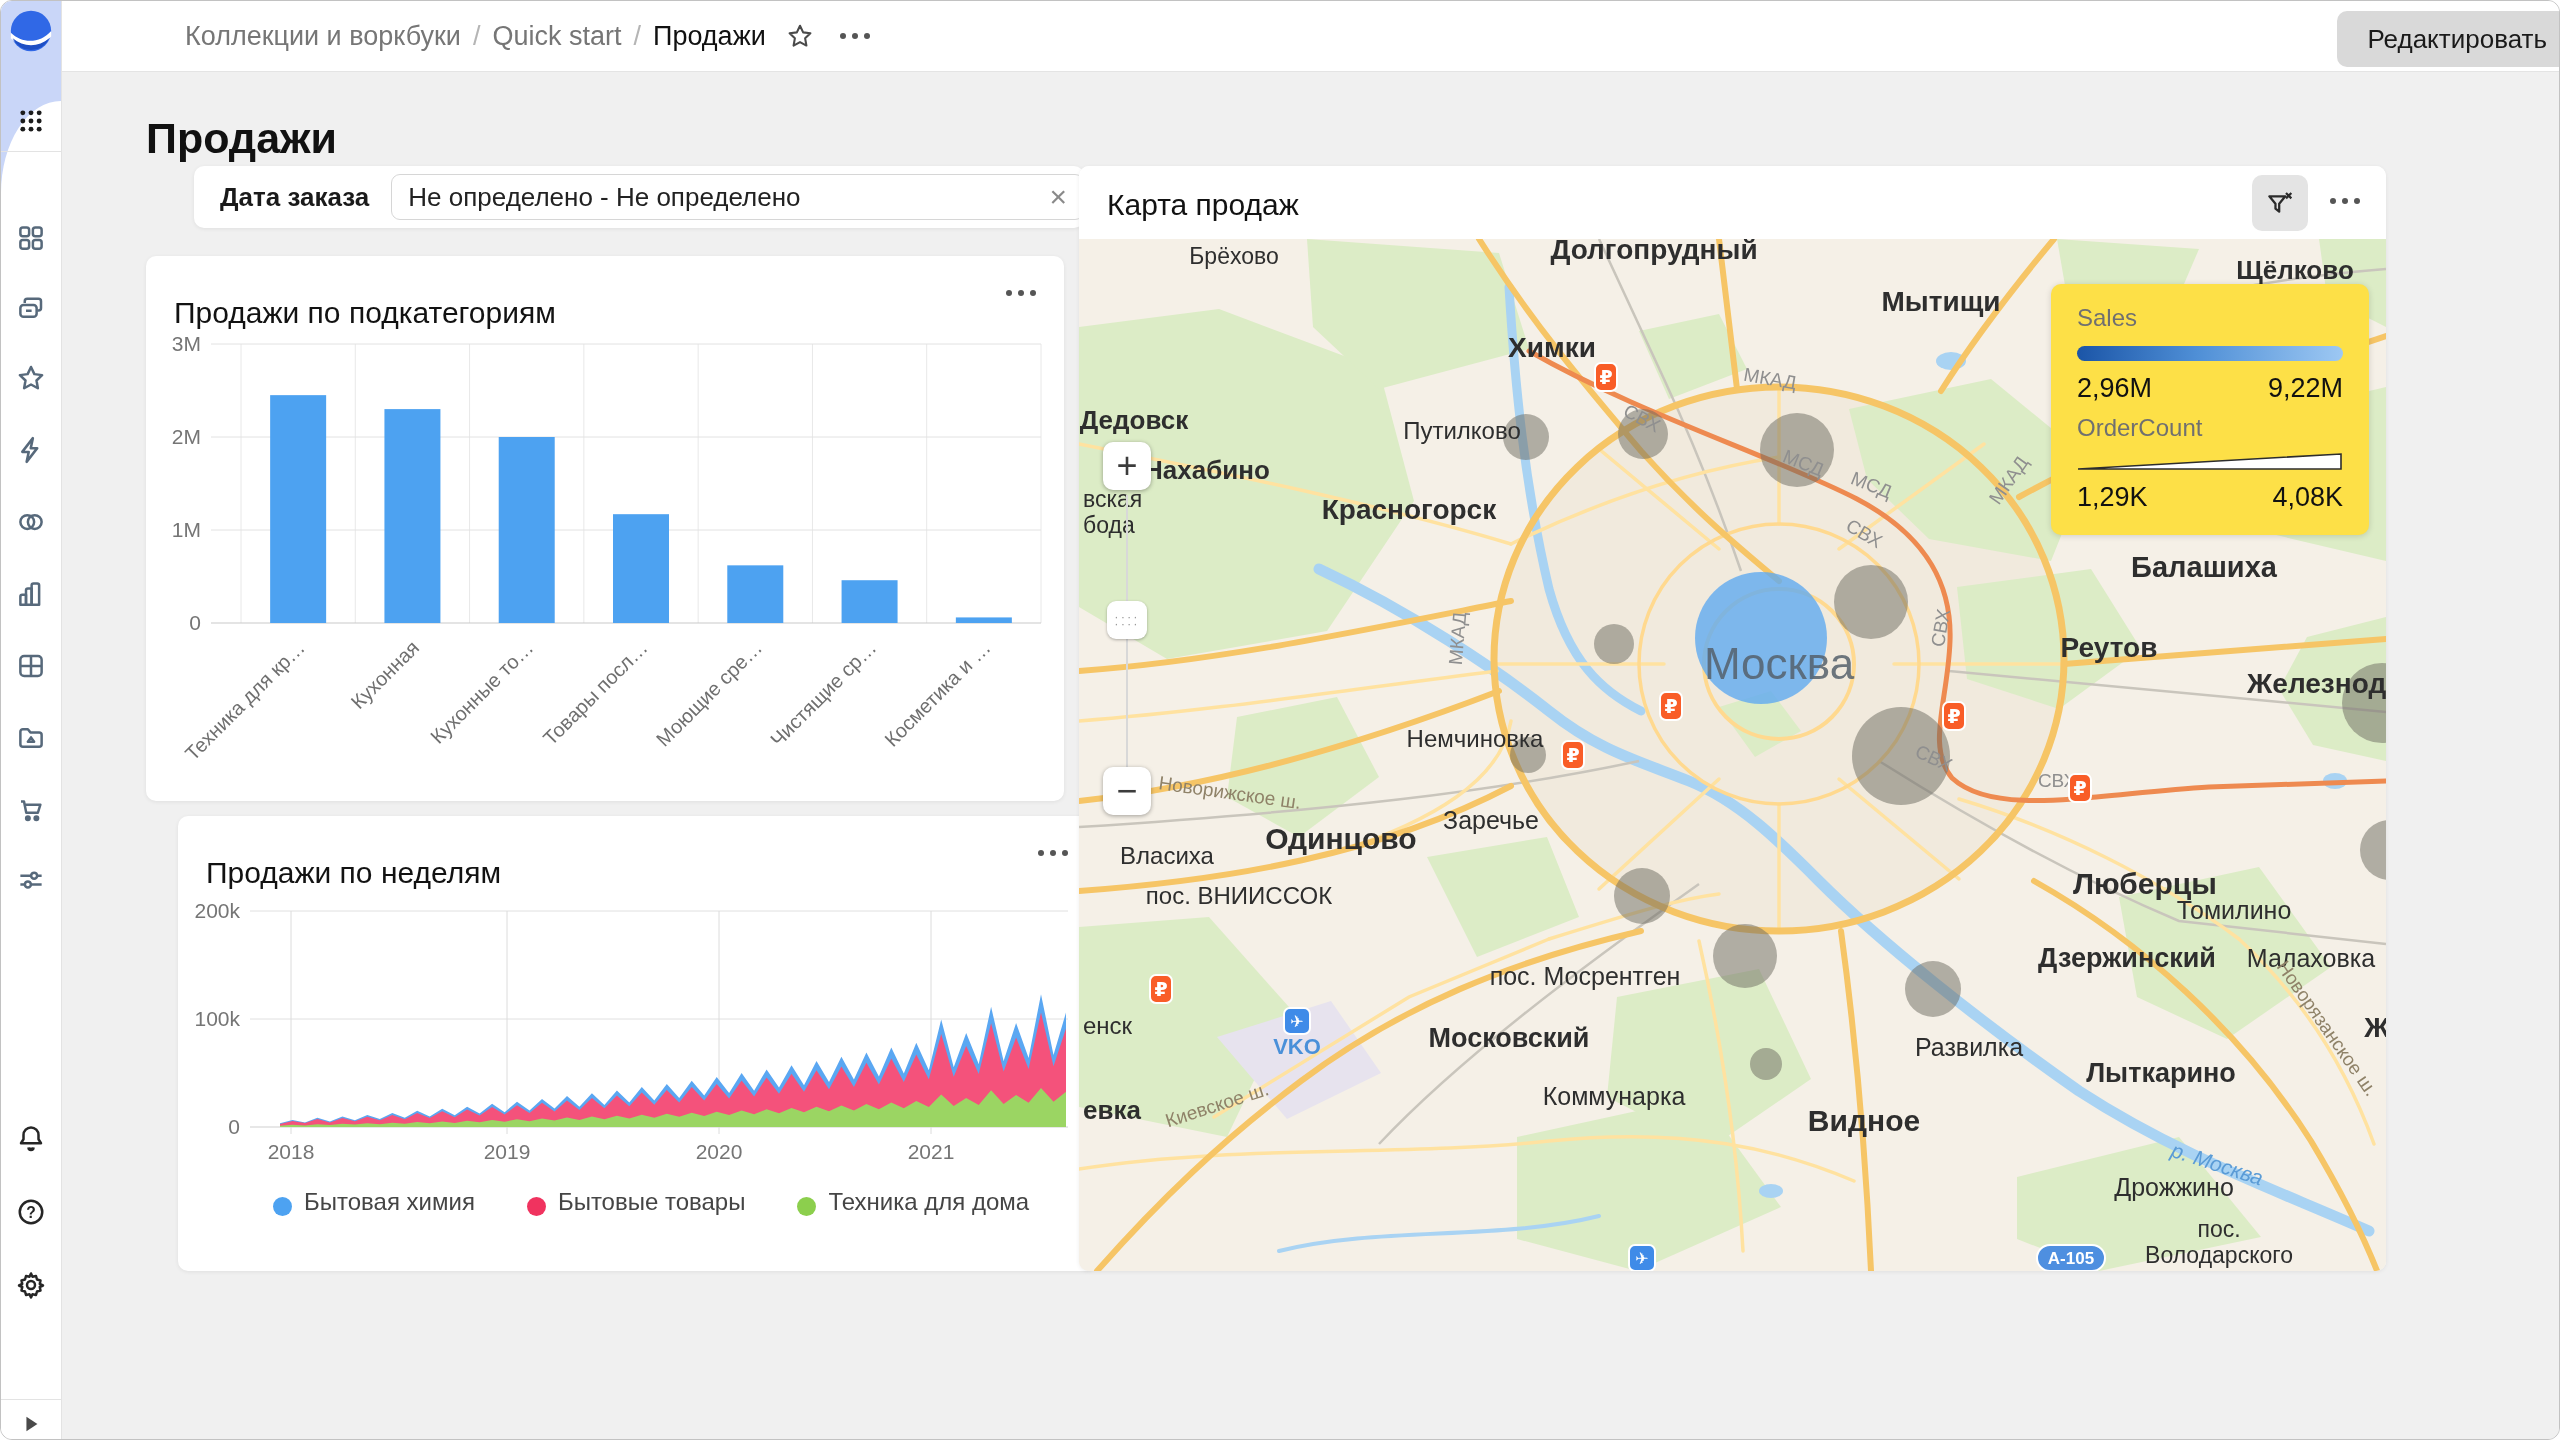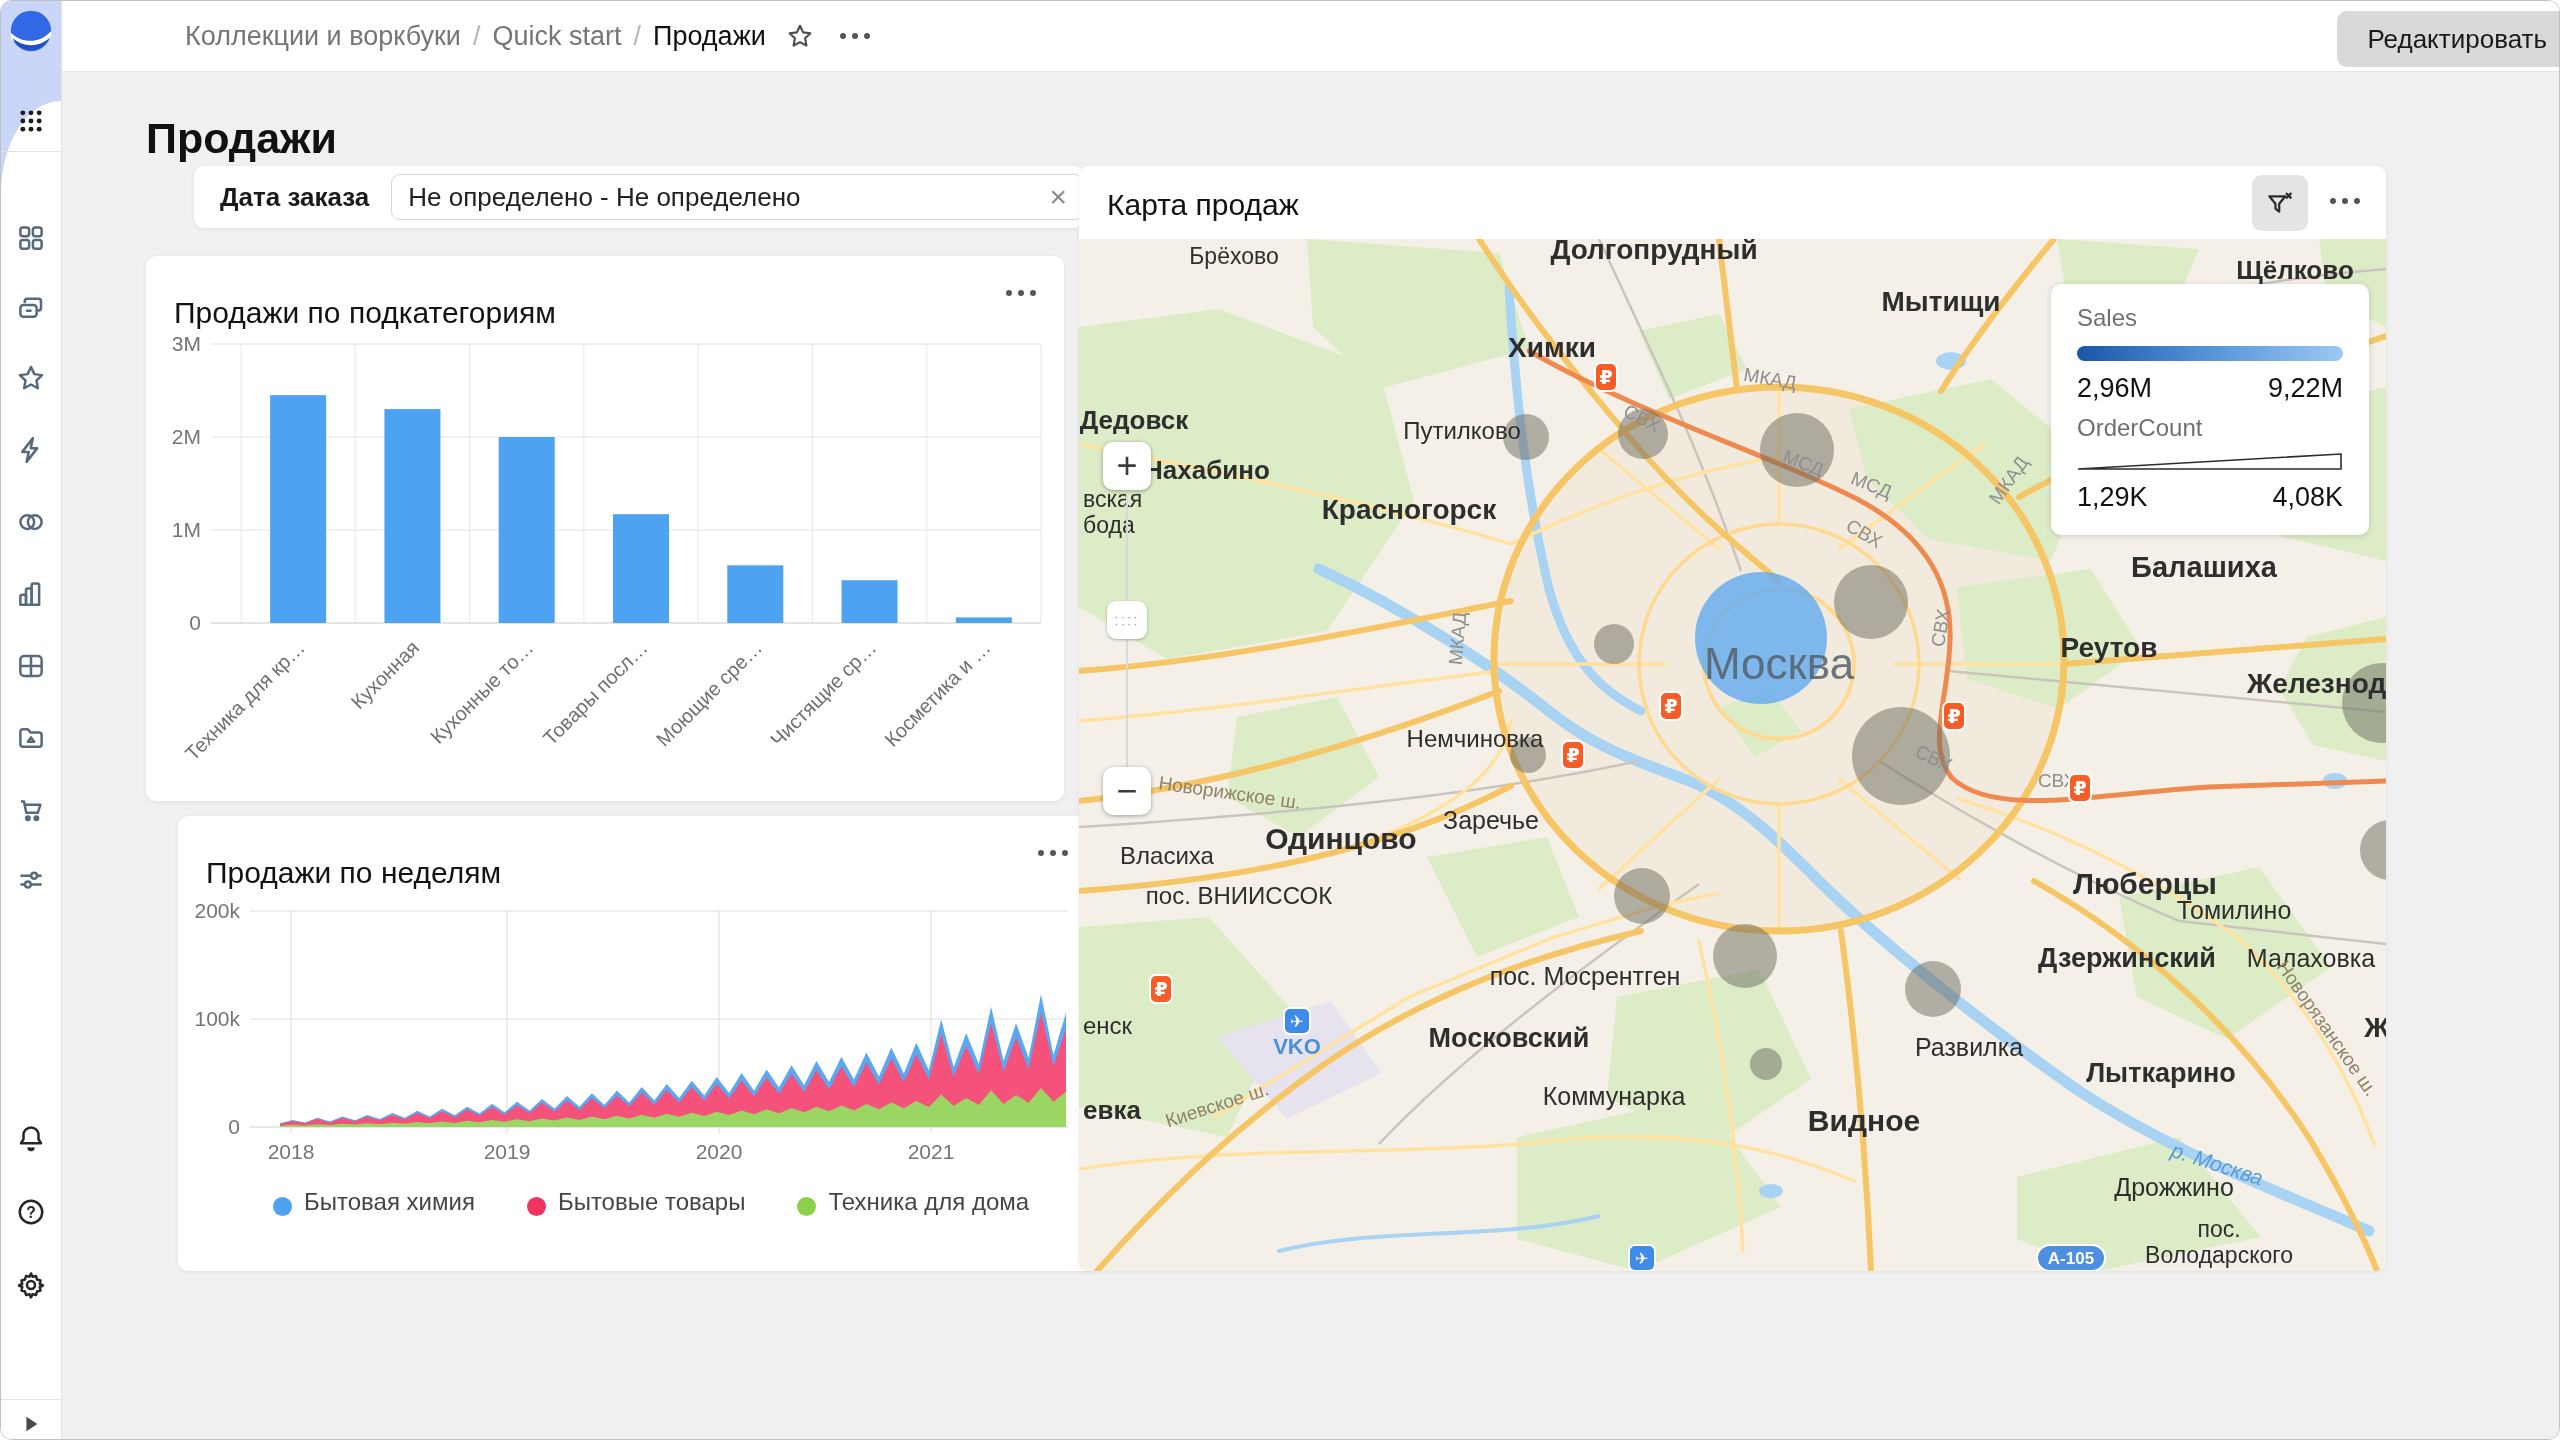--- a/index.html
+++ b/index.html
@@ -41,21 +41,21 @@
   .leg-item{display:flex;align-items:flex-end;gap:12px;}
   .leg-dot{width:19px;height:19px;border-radius:50%;}
   .leg-lb{font-size:24px;color:#454545;}
   
   .map-card{left:1018px;top:95px;width:1307px;height:1105px;overflow:hidden;}
   .map-head{position:absolute;left:0;top:0;width:100%;height:73px;background:#fff;z-index:5;}
   .map-title{position:absolute;left:28px;top:22px;font-size:30px;font-weight:500;color:#121212;}
   .map-filter-btn{position:absolute;right:78px;top:9px;width:56px;height:56px;background:#e4e4e4;border-radius:10px;display:flex;align-items:center;justify-content:center;}
   .map-menu{position:absolute;right:26px;top:32px;}
   .map-body{position:absolute;left:0;top:73px;width:1307px;height:1032px;background:#f5f0e7;}
-  .map-legend{position:absolute;right:17px;top:45px;width:318px;background:#ffffff;border-radius:10px;box-shadow:0 1px 6px rgba(0,0,0,.15);padding:20px 26px 22px 26px;box-sizing:border-box;z-index:6;}
+  .map-legend{position:absolute;right:17px;top:45px;width:318px;background:#fde047;border-radius:10px;box-shadow:0 1px 6px rgba(0,0,0,.15);padding:20px 26px 22px 26px;box-sizing:border-box;z-index:6;}
   .ml-cap{font-size:24px;color:#707070;}
   .ml-grad{margin:14px 0 12px 0;height:15px;border-radius:8px;background:linear-gradient(90deg,#1b55a7 0%,#4f8fd6 45%,#9dc8f3 100%);}
   .ml-row{display:flex;justify-content:space-between;font-size:27px;color:#111;}
   .ml-wedge{margin:10px 0 10px 0;display:block;}
   .zoom-btn{position:absolute;left:24px;width:48px;height:48px;background:#fff;border-radius:10px;box-shadow:0 1px 4px rgba(0,0,0,.35);display:flex;align-items:center;justify-content:center;font-size:36px;color:#3c3c3c;z-index:6;}
   .zoom-track{position:absolute;left:47px;top:256px;width:2px;height:272px;background:#d8d8d8;z-index:5;}
   .zoom-handle{position:absolute;left:28px;top:362px;width:40px;height:38px;background:#fff;border-radius:9px;box-shadow:0 1px 3px rgba(0,0,0,.3);display:flex;align-items:center;justify-content:center;z-index:6;}
   .zoom-handle span{font-size:13px;letter-spacing:2px;color:#9a9a9a;line-height:7px;text-align:center;display:block;}
   svg{display:block;}
 </style>

